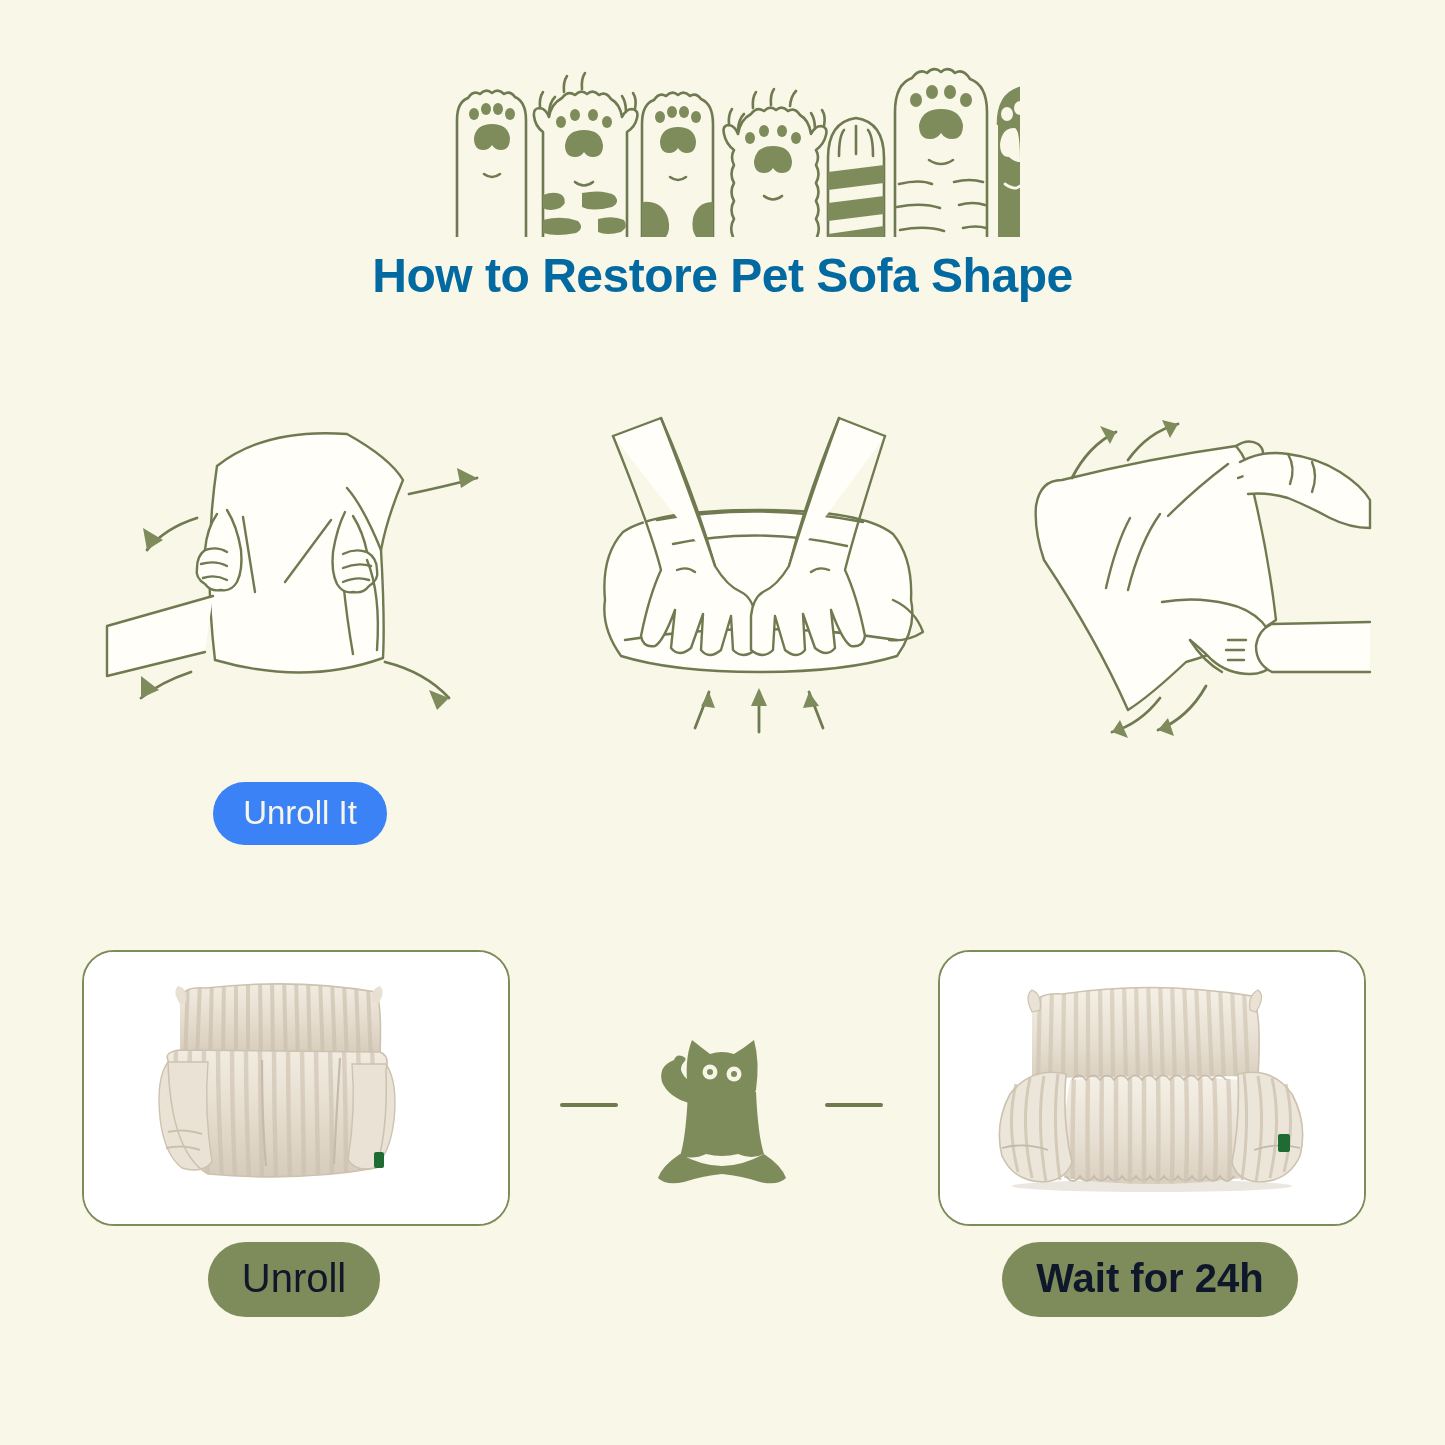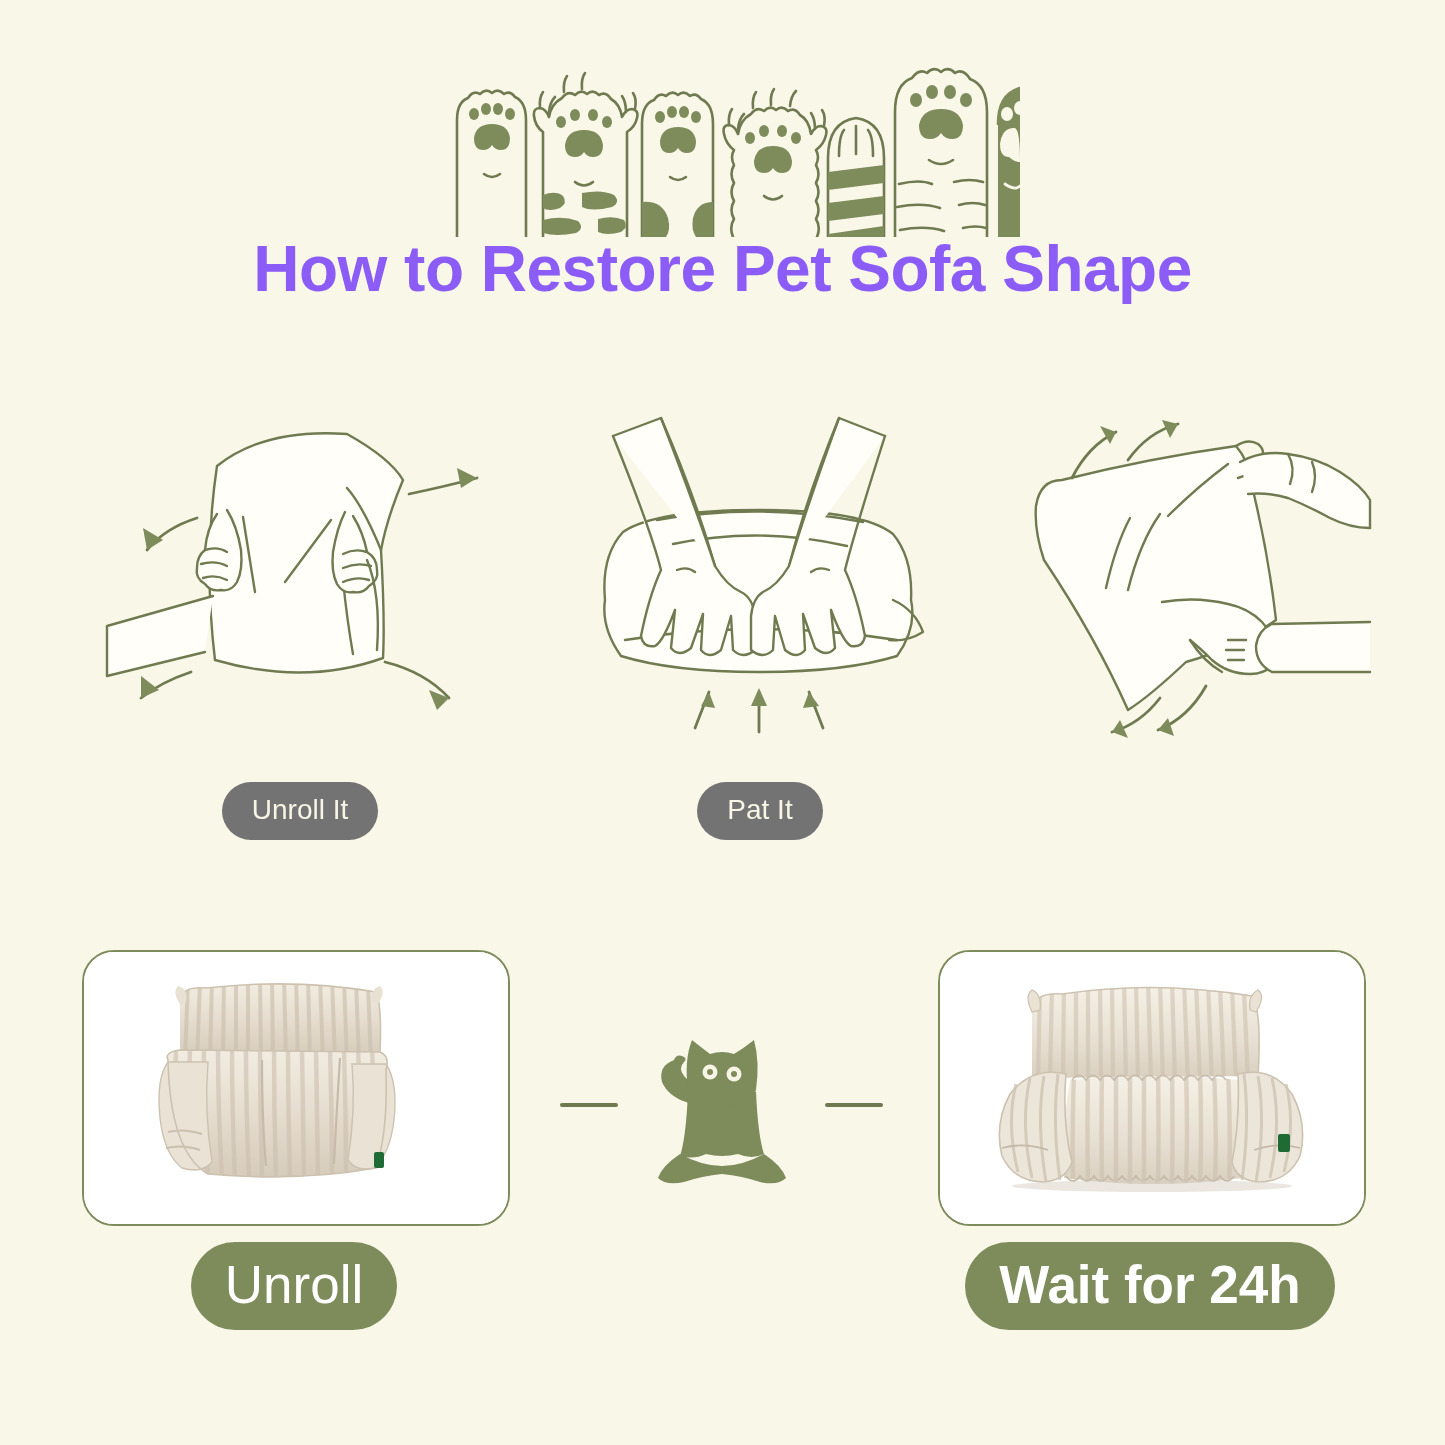--- a/index.html
+++ b/index.html
@@ -28,26 +28,26 @@
     top: 62px;
     width: 590px;
     height: 175px;
   }
   .paws-row svg { display: block; width: 100%; height: 100%; }
 
   
   .title {
     position: absolute;
     left: 0;
-    top: 232px;
+    top: 248px;
     width: 1445px;
     text-align: center;
-    font-size: 64px;
+    font-size: 48px;
     font-weight: bold;
-    color: #8b5cf6;
+    color: #0369a1;
     letter-spacing: -0.5px;
     white-space: nowrap;
   }
 
   
   .steps {
     position: absolute;
     left: 0;
     top: 410px;
     width: 1445px;
@@ -67,24 +67,24 @@
     position: absolute;
     left: 0;
     top: 0;
     width: 430px;
     height: 355px;
   }
   .step-art svg { display: block; width: 100%; height: 100%; }
 
   .badge {
     display: inline-block;
-    background: #737373;
+    background: #3b82f6;
     color: #f7f5e6;
     border-radius: 999px;
-    font-size: 28px;
+    font-size: 33px;
     line-height: 1;
     padding: 14px 30px 16px;
     white-space: nowrap;
   }
   .badge-wrap {
     position: absolute;
     top: 372px;
     width: 430px;
     text-align: center;
   }
@@ -115,23 +115,23 @@
     position: absolute;
     top: 292px;
     width: 424px;
     text-align: center;
   }
   .prod-badge-wrap.left  { left: 82px; }
   .prod-badge-wrap.right { left: 938px; font-weight: bold; }
   .prod-badge {
     display: inline-block;
     background: #7e8b5b;
-    color: #ffffff;
+    color: #0f172a;
     border-radius: 999px;
-    font-size: 53px;
+    font-size: 40px;
     line-height: 1;
     padding: 16px 34px 19px;
     white-space: nowrap;
   }
 
   
   .center-cat {
     position: absolute;
     left: 640px;
     top: 1020px;
@@ -334,23 +334,20 @@
             <path d="M284 160 Q274 156 266 162"></path>
 
             <path d="M150 318 L164 282" stroke-width="2.8"></path>
             <path d="M164 282 L170 298 L156 296 Z" fill="#7e8b5b" stroke="none"></path>
             <path d="M214 322 L214 282" stroke-width="2.8"></path>
             <path d="M214 278 L222 296 L206 296 Z" fill="#7e8b5b" stroke="none"></path>
             <path d="M278 318 L264 282" stroke-width="2.8"></path>
             <path d="M264 282 L274 296 L258 298 Z" fill="#7e8b5b" stroke="none"></path>
           </g>
         </svg>
-      </div>
-      <div class="badge-wrap">
-        <span class="badge">Pat It</span>
       </div>
     </div>
 
     <div class="step step-3">
       <div class="step-art">
         <svg viewBox="0 0 430 355" xmlns="http://www.w3.org/2000/svg">
           <g fill="none" stroke="#6f7a50" stroke-width="2.4" stroke-linecap="round" stroke-linejoin="round">
 
             <path d="M36 96 Q40 70 62 70 Q150 48 236 36 Q248 50 250 68 Q268 140 276 210 Q236 238 186 252 Q150 286 128 300 Q96 228 44 150 Q34 120 36 96 Z" fill="#fffef8"></path>
 

